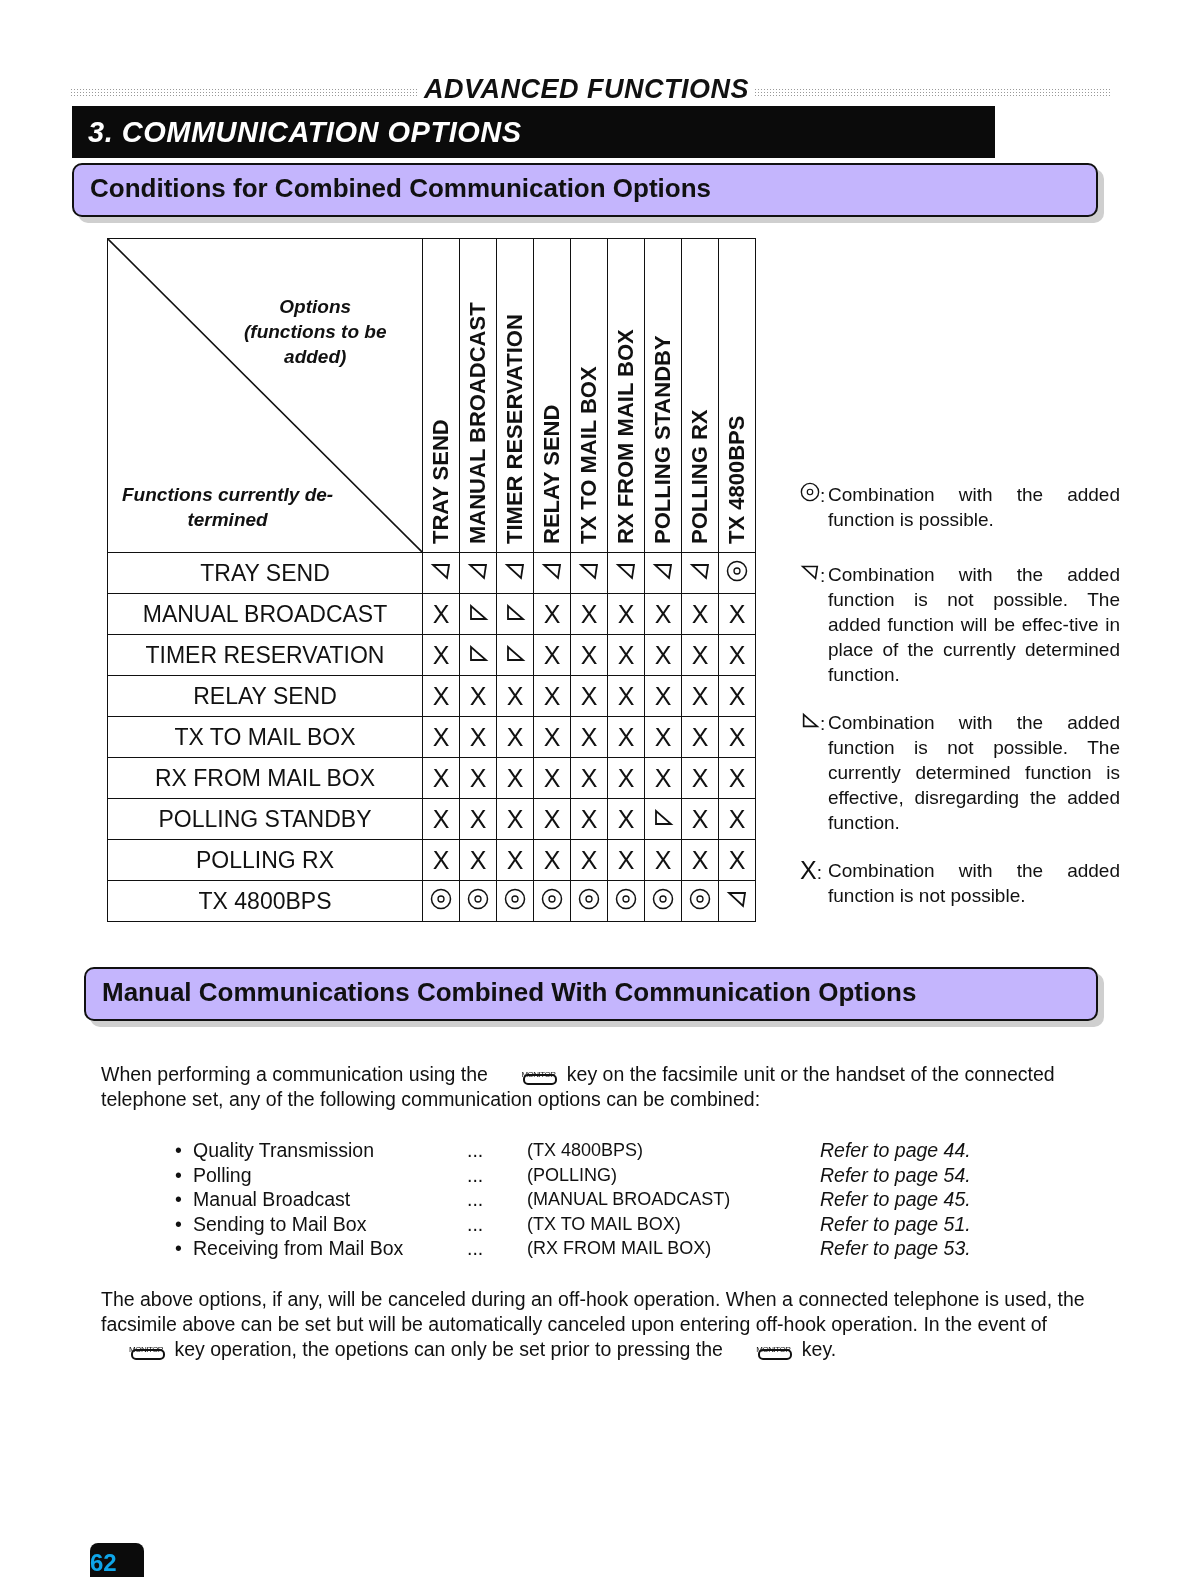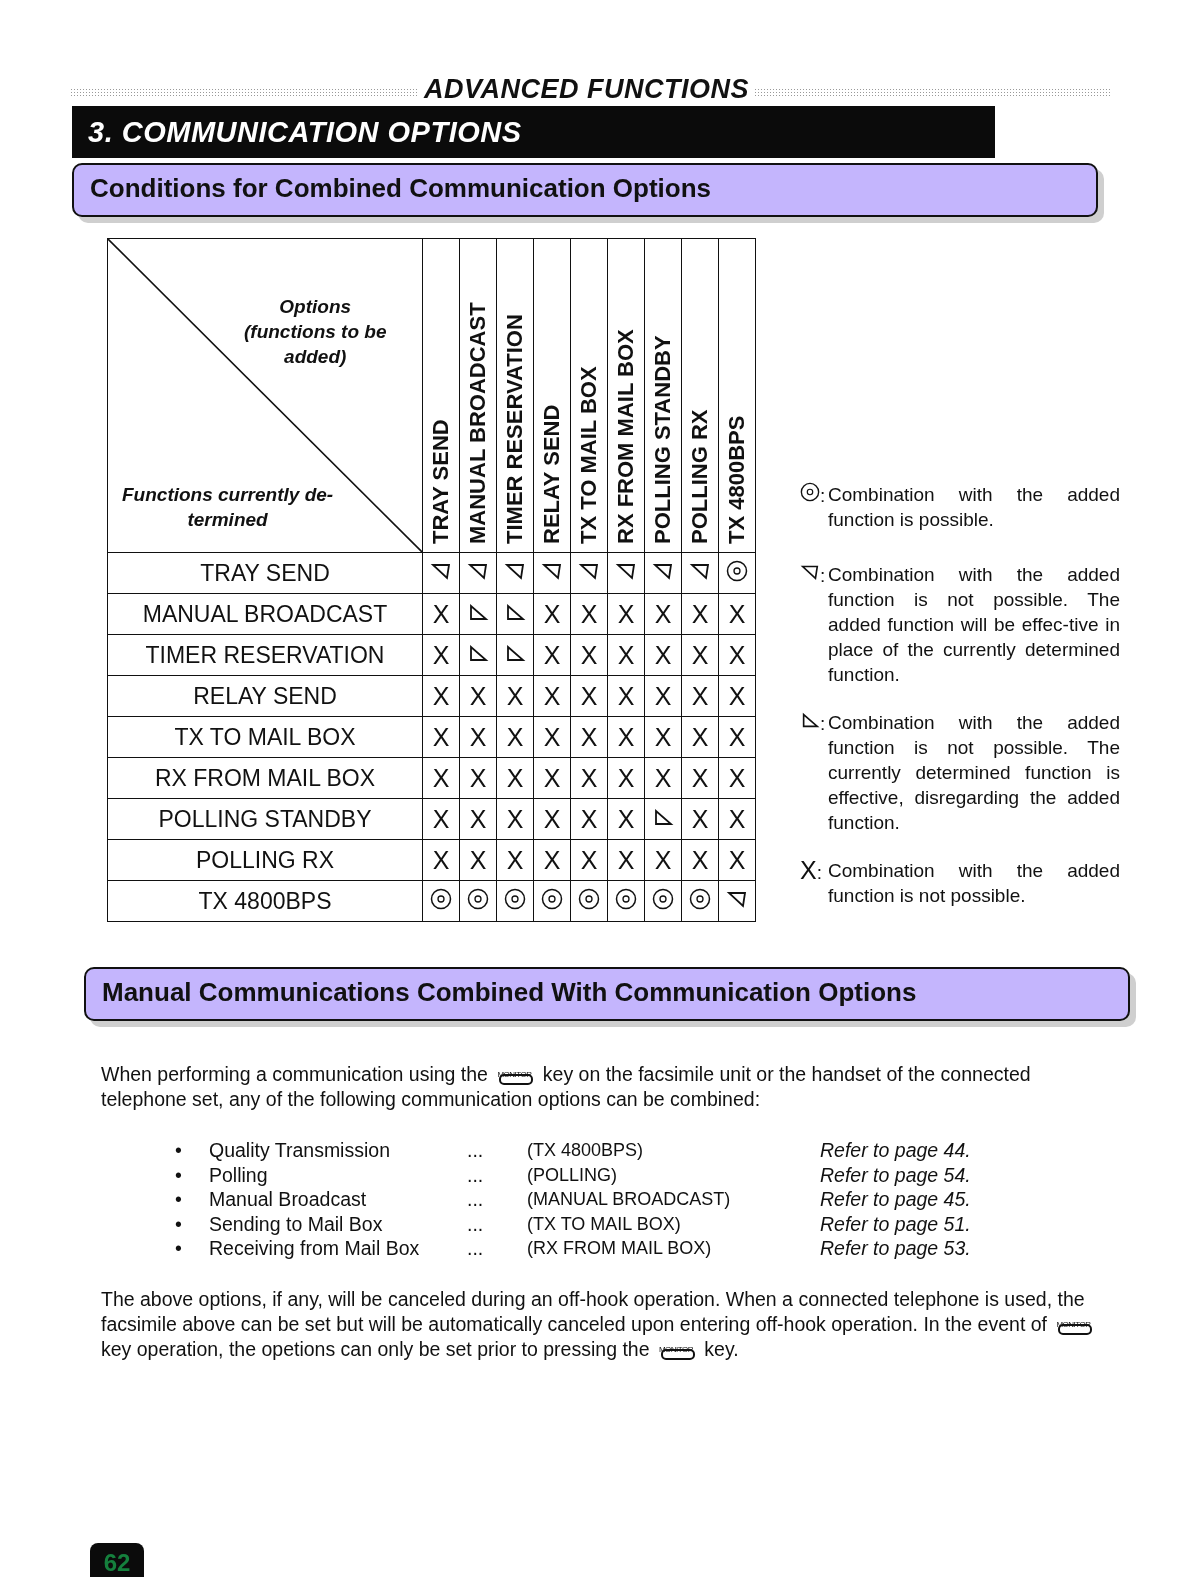--- a/index.html
+++ b/index.html
@@ -28,31 +28,31 @@
     transform:rotate(-90deg) translateY(50%); white-space:nowrap; font-size:22px; display:block; left:18px; }
   .rowh { height:40px; font-size:23px; text-align:center; width:314px; }
   .cell { width:36px; height:40px; text-align:center; vertical-align:middle; font-size:25px; }
   .sym-x { font-size:25px; }
   
   .legend { position:absolute; left:800px; width:320px; font-size:19px; line-height:25px; }
   .legend .sym { position:absolute; left:0; top:0; width:34px; }
   .legend .txt { margin-left:28px; text-align:justify; }
   
   .para { position:absolute; left:101px; width:1000px; font-size:19.5px; line-height:25px; }
-  .monitor { display:inline-block; width:44px; height:22px; vertical-align:-4px; position:relative; }
+  .monitor { display:inline-block; width:44px; height:22px; vertical-align:-4px; position:relative;margin-left:24px; }
   .monitor b { position:absolute; top:-1px; left:4px; font-size:8px; font-weight:normal; letter-spacing:-0.5px; }
   .monitor i { position:absolute; left:6px; top:11px; width:30px; height:7px; border:2px solid #111; border-radius:5px; }
   .opts { position:absolute; left:175px; top:1138px; font-size:19.5px; line-height:24.5px; }
   .opt-row { position:relative; height:24.5px; width:820px; }
-  .opt-row .name { position:absolute; left:34px;text-align:right; }
+  .opt-row .name { position:absolute; left:18px;text-align:right; }
   .opt-row .bullet { position:absolute; left:0; }
   .opt-row .dots { position:absolute; left:292px; }
   .opt-row .code { position:absolute; left:352px; font-family:Liberation Sans, sans-serif; font-size:18px; }
   .opt-row .ref { position:absolute; left:645px; font-style:italic; }
-  .pageno { position:absolute; left:90px; top:1543px; width:54px; height:34px; background:#0b0b0b; border-radius:8px 8px 0 0; color:#15803d; font-size:24px; font-weight:bold; text-align:center; line-height:40px; }
+  .pageno { position:absolute; left:90px; top:1543px; width:54px; height:34px; background:#0b0b0b; border-radius:8px 8px 0 0; color:#0ea5e9; font-size:24px; font-weight:bold; text-align:left; line-height:40px; }
 </style>
 </head>
 <body>
 
 <div class="hdr-dots"></div>
 <div class="hdr-title">ADVANCED FUNCTIONS</div>
 <div class="banner">
   <span>3.  COMMUNICATION OPTIONS</span>
 </div>
 
@@ -292,21 +292,21 @@
           <path d="M4 5 L4 18 L19 18 Z" fill="none" stroke="#111" stroke-width="1.8"></path>
         </svg>:</span>
       <div class="txt">Combination with the added function is not possible.  The currently determined function is effective, disregarding the added function.</div>
     </div>
     <div class="legend" style="top: 858px;">
       <span class="sym"><span class="sym-x">X</span>:</span>
       <div class="txt">Combination with the added function is not possible.</div>
     </div>
   </div>
 
-<div class="subhead" style="top:967px; left:84px; width:1010px;padding-left:32px;">
+<div class="subhead" style="top:967px; left:84px; width:1010px;">
   <span>Manual Communications Combined With Communication Options</span>
 </div>
 
 <div class="para" style="top:1062px;">
   <span>When performing a communication using the</span>
   <span class="monitor"><b>MONITOR</b><i></i></span>
   <span>key on the facsimile unit or the handset of the connected telephone set, any of the following communication options can be combined:</span>
 </div>
 
 <div class="opts" id="opts">

